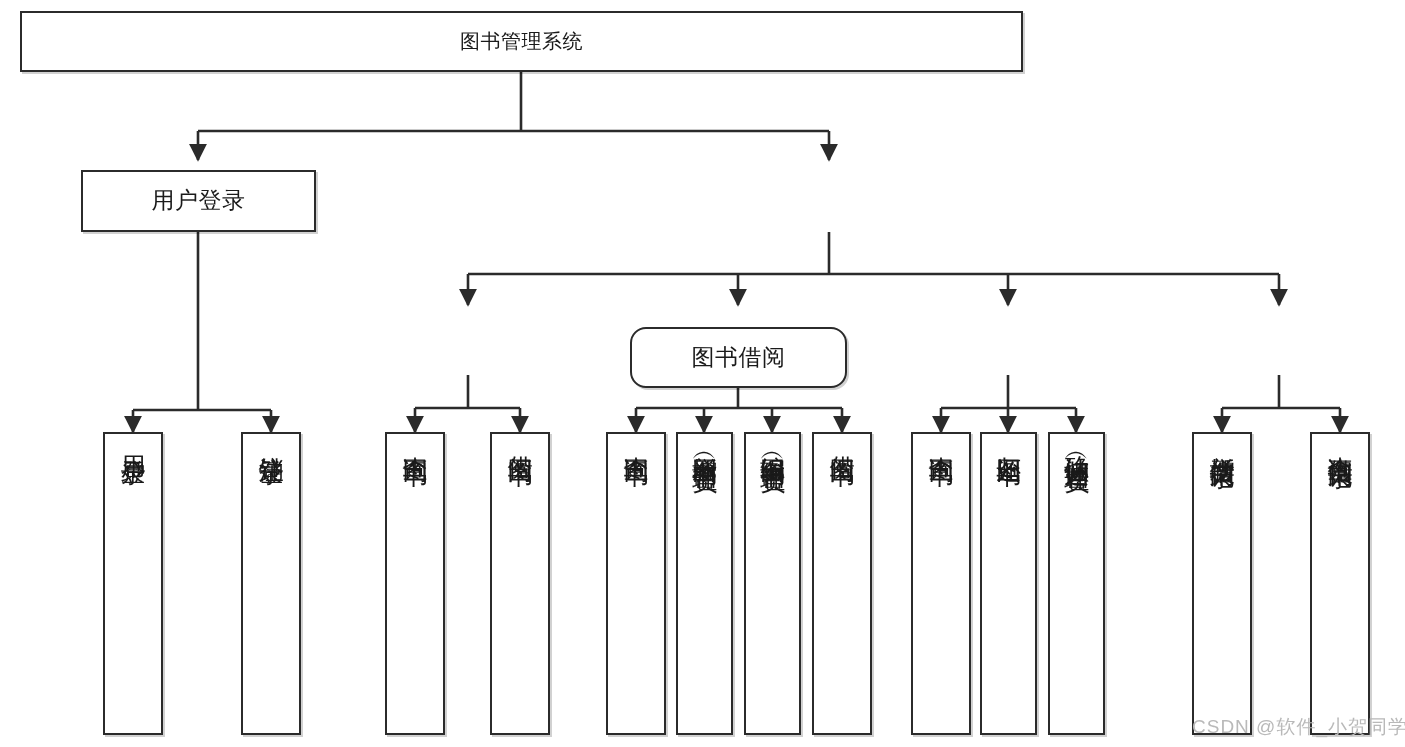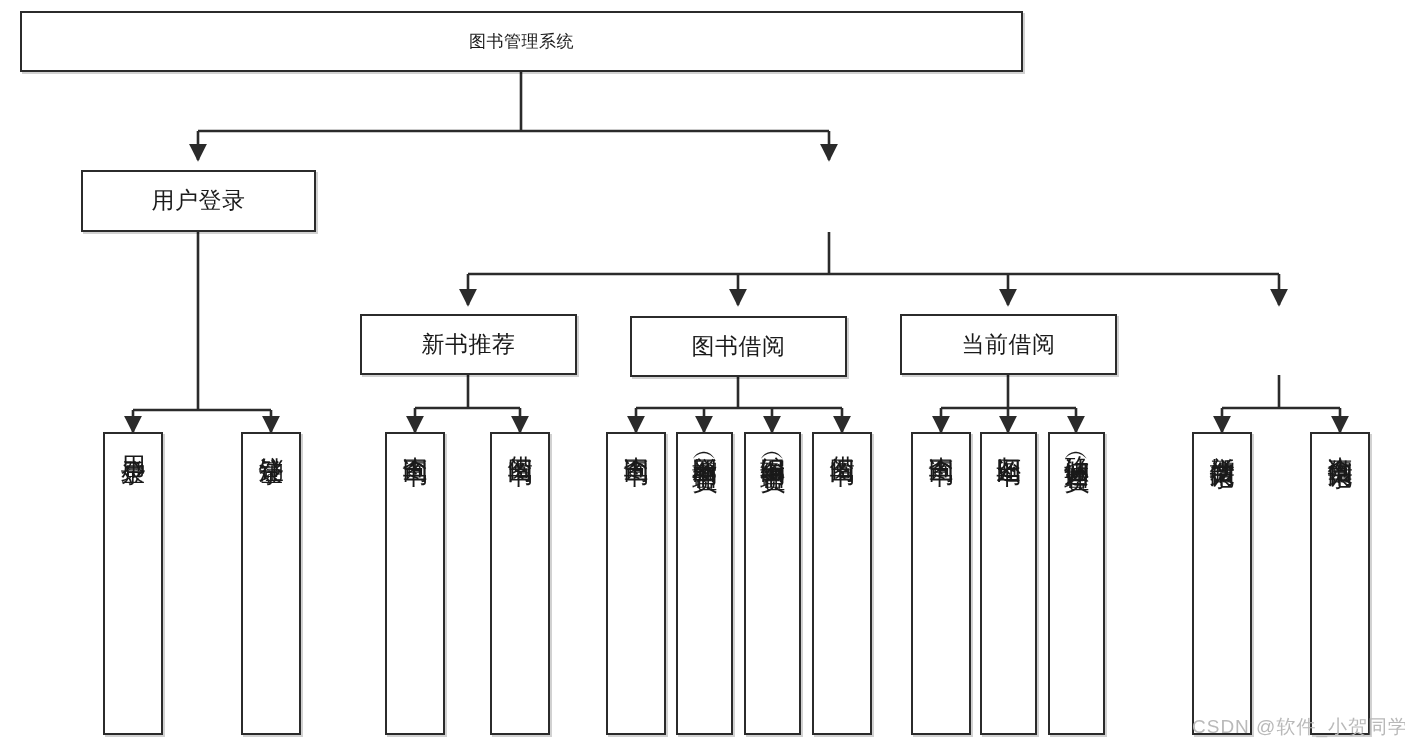--- a/index.html
+++ b/index.html
@@ -38,21 +38,21 @@
   }
   .node .label {
     text-align: center;
     line-height: 1.12;
     letter-spacing: 0.5px;
   }
   .node.horiz .label {
     font-size: 23px;
   }
   .node.root .label {
-    font-size: 17px;
+    font-size: 20px;
   }
   .node.vert {
     align-items: flex-start;
     justify-content: center;
     padding-top: 2px;
   }
   .node.vert .label {
     writing-mode: vertical-rl;
     text-orientation: upright;
     font-size: 25px;
@@ -125,28 +125,22 @@
   </svg>
 
   <div class="node horiz root" style="left:20px; top:11px; width:1003px; height:61px;">
     <span class="label">图书管理系统</span>
   </div>
 
   <div class="node horiz" style="left:81px; top:170px; width:235px; height:62px;">
     <span class="label">用户登录</span>
   </div>
 
-  <div class="node horiz" style="left:360px; top:314px; width:217px; height:61px;">
-    <span class="label">新书推荐</span>
-  </div>
-  <div class="node horiz" style="left:630px; top:316px; width:217px; height:61px;">
+  <div class="node horiz" style="left:630px; top:327px; width:217px; height:61px;border-radius:16px;">
     <span class="label">图书借阅</span>
-  </div>
-  <div class="node horiz" style="left:900px; top:314px; width:217px; height:61px;">
-    <span class="label">当前借阅</span>
   </div>
 
   <div class="node vert" style="left:103px; top:432px; width:60px; height:303px;">
     <span class="label">用户登录</span>
   </div>
   <div class="node vert" style="left:241px; top:432px; width:60px; height:303px;">
     <span class="label">注销登录</span>
   </div>
 
   <div class="node vert" style="left:385px; top:432px; width:60px; height:303px;">

